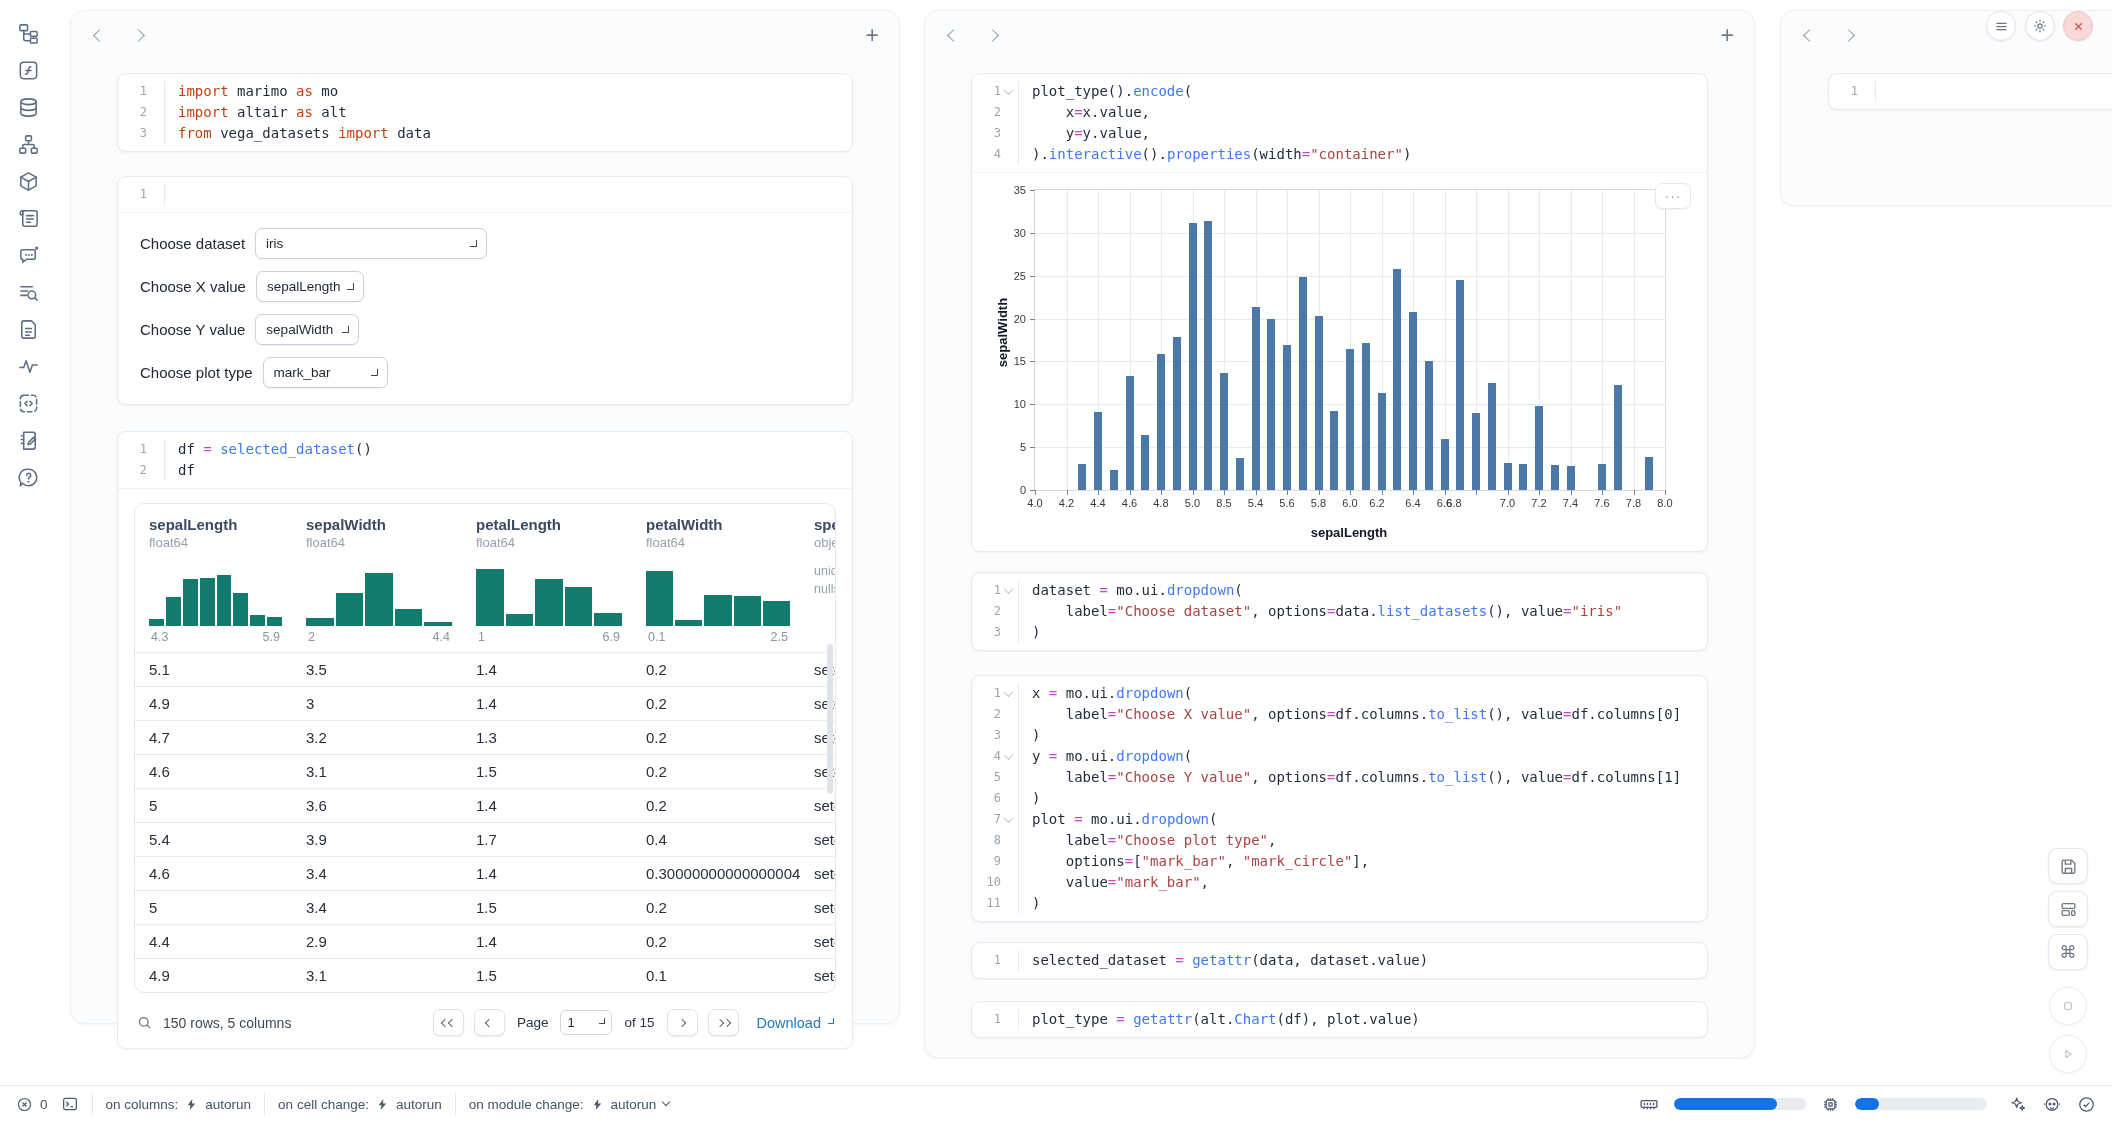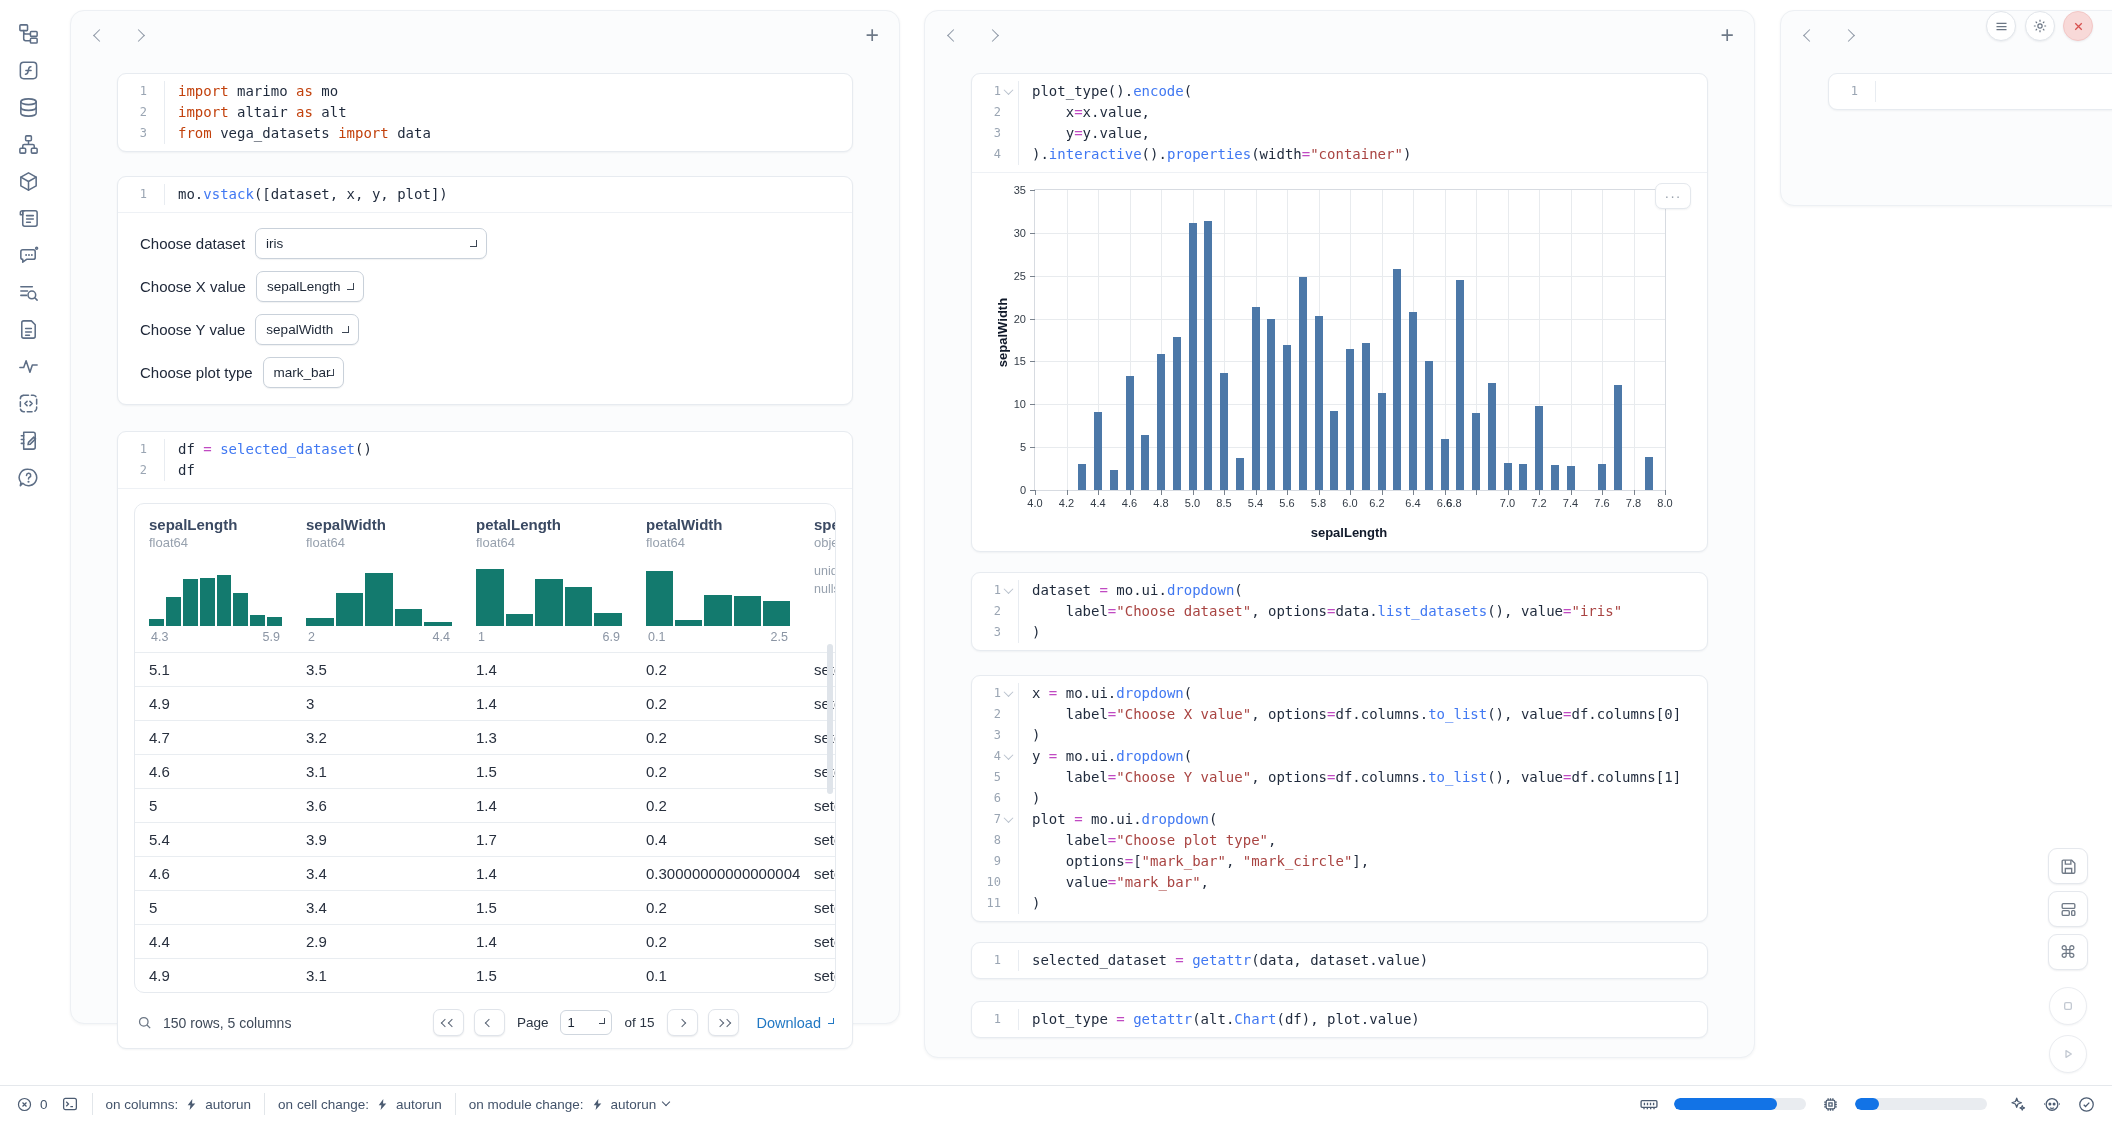--- a/index.html
+++ b/index.html
@@ -234,23 +234,20 @@
         </div>
     </div>
     <div class="cell" style="margin-bottom:26px">
       <div class="code">
           <div class="gutter">
             <div class="ln">
               <span>1</span>
               <span class="fold-slot"></span>
             </div>
           </div>
-          <div class="codebody">
-            <div class="cline"><span class="tk-p">mo.</span><span class="tk-f">vstack</span><span class="tk-p">([dataset, x, y, plot])</span></div>
-          </div>
         </div>
       <div class="out">
         <div class="dd-rows" id="dd-rows">
             <div class="dd-row">
               <span>Choose dataset</span>
               <span class="dd-box" style="width: 232px;">
                 <span>iris</span>
                 <span class="chev"></span>
               </span>
             </div>
@@ -263,21 +260,21 @@
             </div>
             <div class="dd-row">
               <span>Choose Y value</span>
               <span class="dd-box" style="width: 104px;">
                 <span>sepalWidth</span>
                 <span class="chev"></span>
               </span>
             </div>
             <div class="dd-row">
               <span>Choose plot type</span>
-              <span class="dd-box" style="width: 81px;">
+              <span class="dd-box" style="width: 125px;">
                 <span>mark_bar</span>
                 <span class="chev"></span>
               </span>
             </div>
           </div>
       </div>
     </div>
     <div class="cell">
       <div class="code">
           <div class="gutter">

